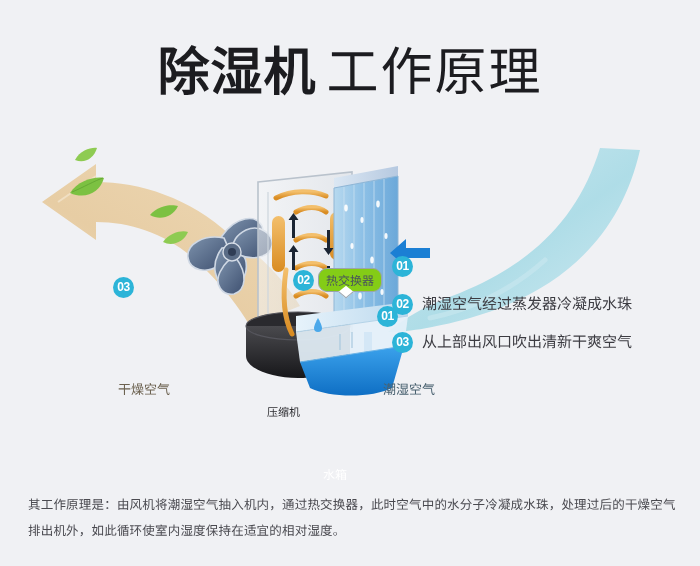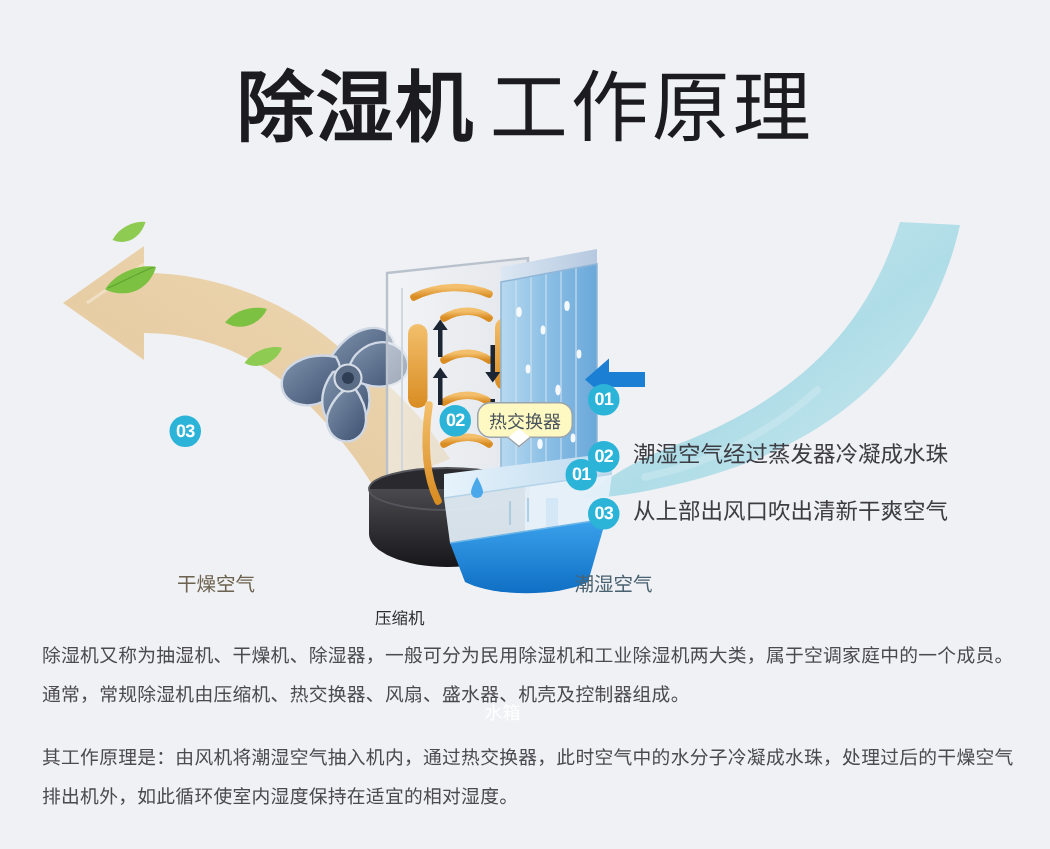--- a/index.html
+++ b/index.html
@@ -86,21 +86,21 @@
   .badge-03-air { left: 113px; top: 157px; }
   .label-dry    { left: 118px; top: 212px; color: #6c6250; }
   .badge-02-hx  { left: 293px; top: 150px; }
   .callout {
     position: absolute;
     left: 318px;
     top: 148px;
     padding: 2px 7px 3px 7px;
     border: 1px solid #9aa4ac;
     border-radius: 9px;
-    background: #fef9c3;
+    background: #84cc16;
     font-size: 12px;
     color: #4a545c;
     white-space: nowrap;
     font-family: "Liberation Sans", "DejaVu Sans", sans-serif;
   }
   .callout::after {
     content: "";
     position: absolute;
     left: 22px;
     bottom: -6px;
@@ -108,21 +108,21 @@
     height: 9px;
     background: #ffffff;
     border-right: 1px solid #9aa4ac;
     border-bottom: 1px solid #9aa4ac;
     transform: rotate(45deg) skew(-6deg, -6deg);
   }
   .badge-01-air { left: 377px; top: 186px; }
   .label-humid  { left: 383px; top: 212px; color: #4a6270; }
   .label-comp {
     position: absolute;
-    left: 250px;
+    left: 267px;
     top: 283px;
     font-size: 11px;
     color: #2d2d31;
     white-space: nowrap;
     font-family: "Liberation Sans", "DejaVu Sans", sans-serif;
   }
   .label-tank {
     position: absolute;
     left: 323px;
     top: 345px;
@@ -380,23 +380,19 @@
     <div class="step-row">
       <div class="step-badge">02</div>
       <div class="step-text">潮湿空气经过蒸发器冷凝成水珠</div>
     </div>
     <div class="step-row">
       <div class="step-badge">03</div>
       <div class="step-text">从上部出风口吹出清新干爽空气</div>
     </div>
   </div>
 
-  <div class="copy copy-para-1">
-    <div class="copy-line">除湿机又称为抽湿机、干燥机、除湿器，一般可分为民用除湿机和工业除湿机两大类，属于空调家庭中的一个成员。</div>
-    <div class="copy-line">通常，常规除湿机由压缩机、热交换器、风扇、盛水器、机壳及控制器组成。</div>
-  </div>
 
   <div class="copy copy-para-2">
     <div class="copy-line">其工作原理是：由风机将潮湿空气抽入机内，通过热交换器，此时空气中的水分子冷凝成水珠，处理过后的干燥空气</div>
     <div class="copy-line">排出机外，如此循环使室内湿度保持在适宜的相对湿度。</div>
   </div>
 
 </div>
 
 </body></html>

